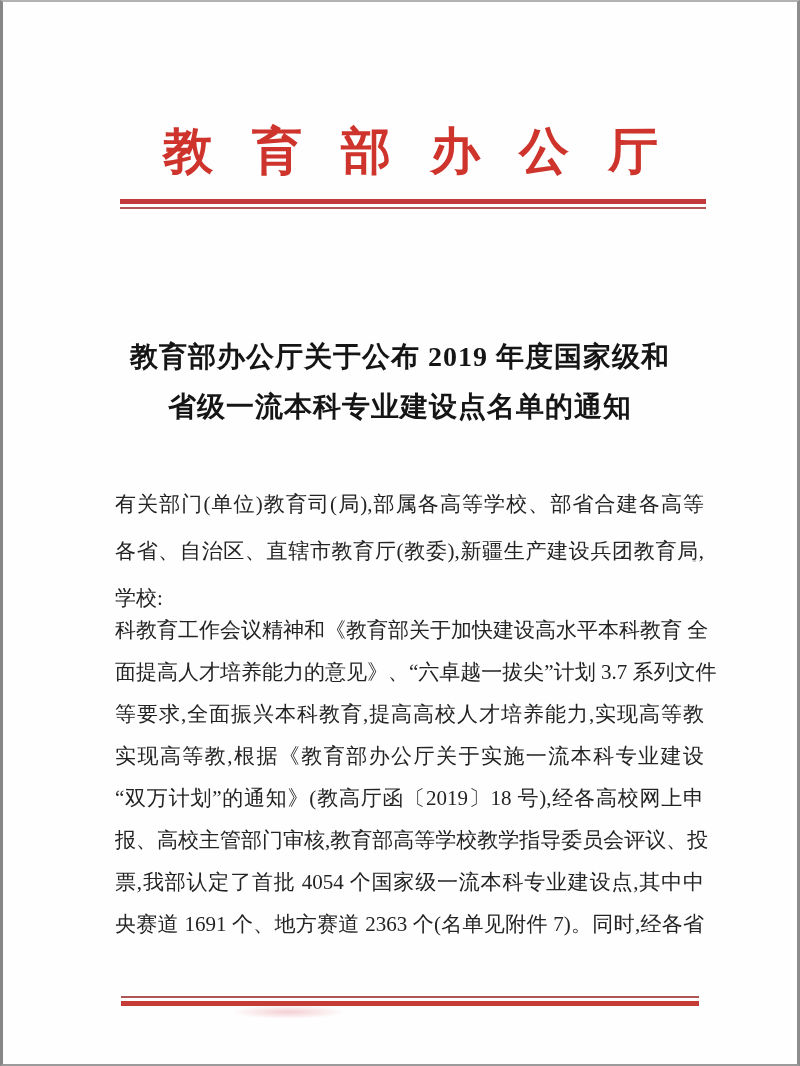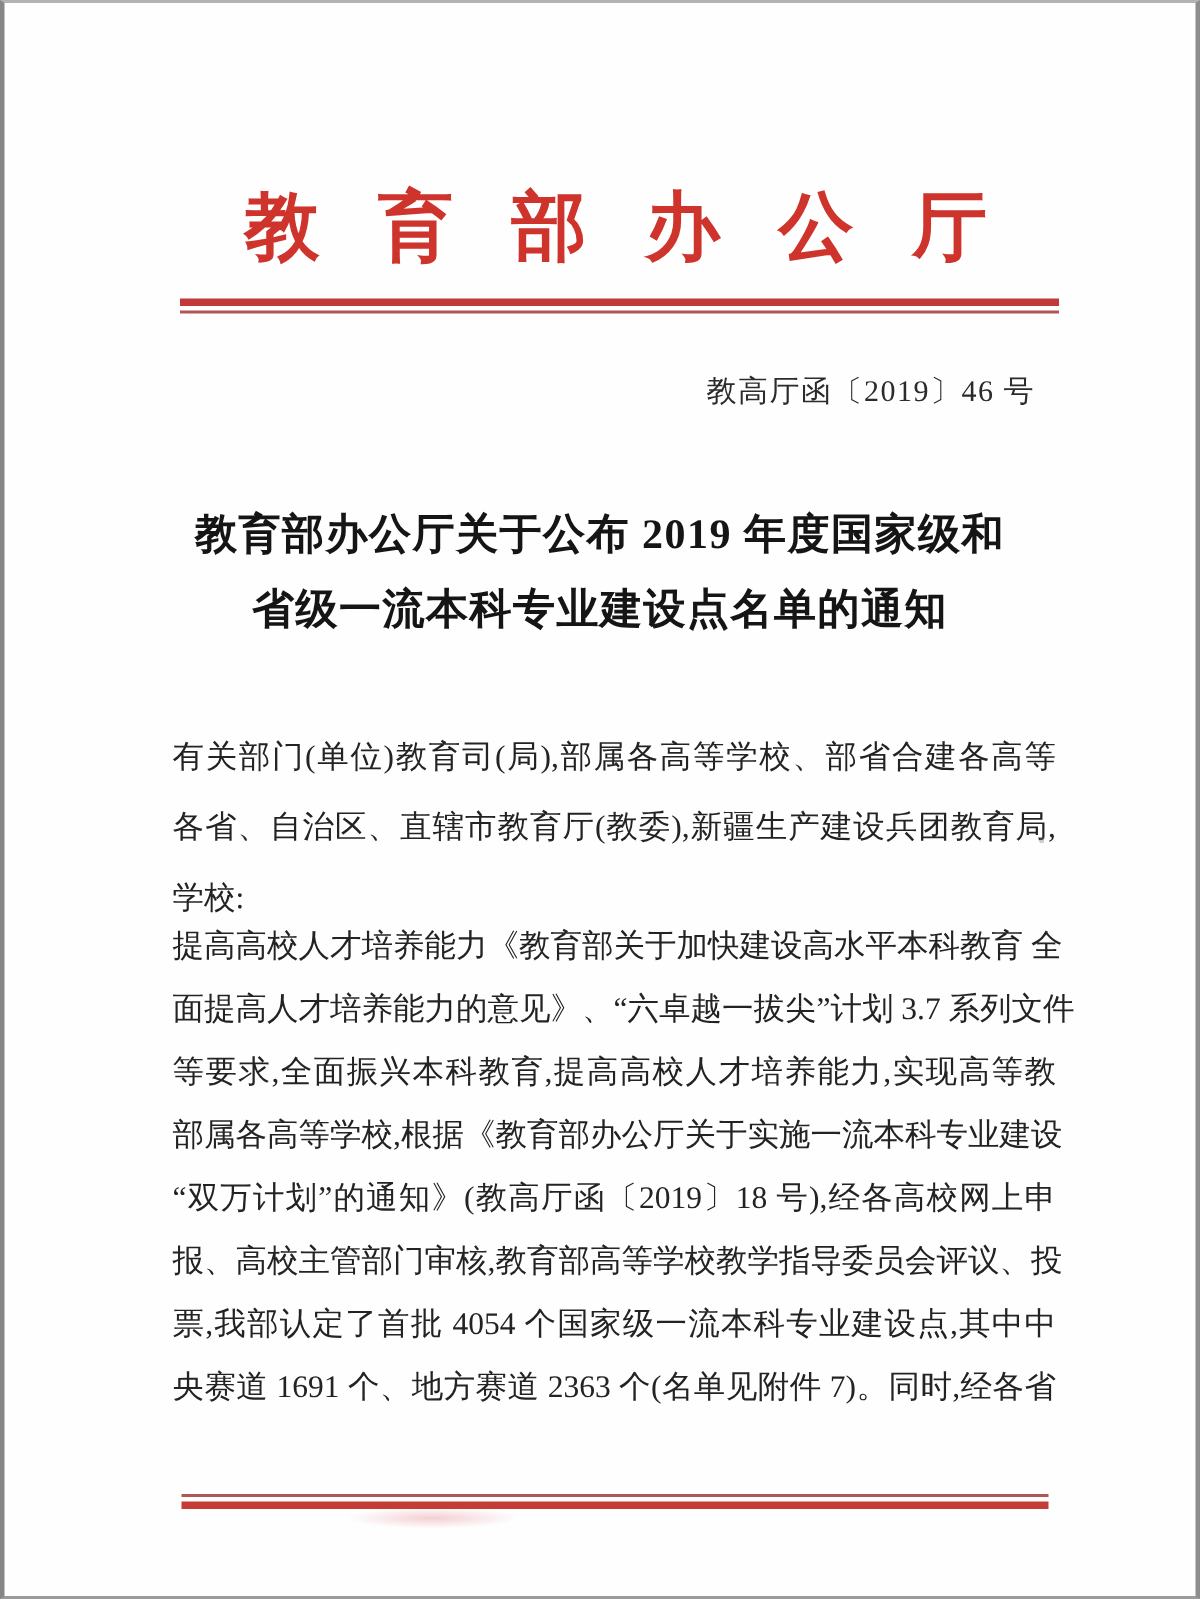--- a/index.html
+++ b/index.html
@@ -108,38 +108,37 @@
 </style>
 </head>
 <body>
 
 <div class="page">
 
   <div class="agency-header">教育部办公厅</div>
 
   <div class="header-rule"></div>
 
-  <div class="doc-number">教高厅函〔2019〕46 号</div>
 
   <div class="title-block">
     <div>教育部办公厅关于公布 2019 年度国家级和</div>
     <div>省级一流本科专业建设点名单的通知</div>
   </div>
 
   <div class="recipients">
     <div class="jline">有关部门(单位)教育司(局),部属各高等学校、部省合建各高等</div>
     <div class="jline">各省、自治区、直辖市教育厅(教委),新疆生产建设兵团教育局,</div>
     <div class="plain">学校:</div>
   </div>
 
   <div class="body-block">
-    <div class="jline">提高高校人才培养能力《教育部关于加快建设高水平本科教育 全</div>
+    <div class="jline">科教育工作会议精神和《教育部关于加快建设高水平本科教育 全</div>
     <div class="jline">面提高人才培养能力的意见》、“六卓越一拔尖”计划 3.7 系列文件</div>
     <div class="jline">等要求,全面振兴本科教育,提高高校人才培养能力,实现高等教</div>
-    <div class="jline">部属各高等学校,根据《教育部办公厅关于实施一流本科专业建设</div>
+    <div class="jline">实现高等教,根据《教育部办公厅关于实施一流本科专业建设</div>
     <div class="jline">“双万计划”的通知》(教高厅函〔2019〕18 号),经各高校网上申</div>
     <div class="jline">报、高校主管部门审核,教育部高等学校教学指导委员会评议、投</div>
     <div class="jline">票,我部认定了首批 4054 个国家级一流本科专业建设点,其中中</div>
     <div class="jline">央赛道 1691 个、地方赛道 2363 个(名单见附件 7)。同时,经各省</div>
   </div>
 
   <div class="footer-rule"></div>
   <div class="ink-smudge"></div>
   <div class="speck" style="left:690px; top:556px;"></div>
 

